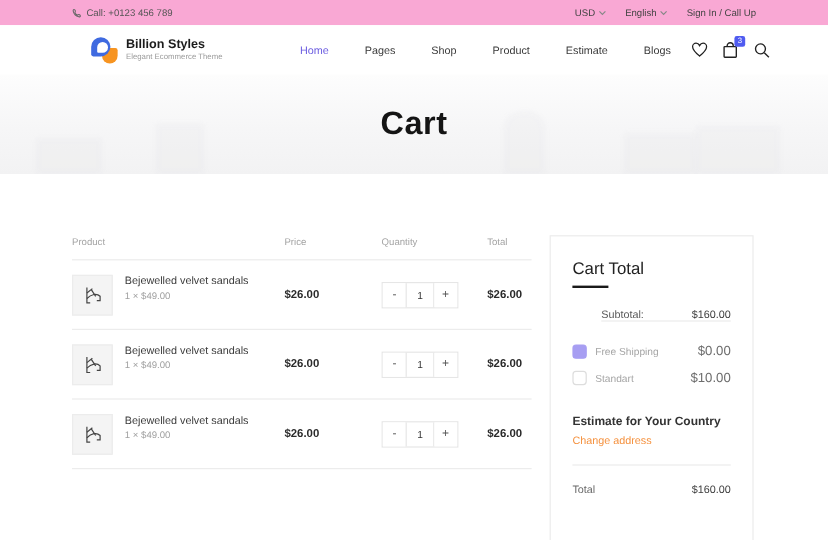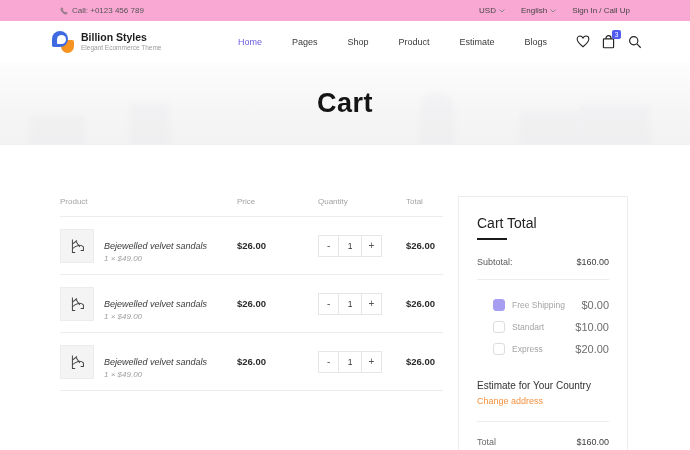--- a/index.html
+++ b/index.html
@@ -17,21 +17,21 @@
   }
   .topbar-left { display:flex; align-items:center; gap:4px; }
   .topbar-right { display:flex; align-items:center; gap:16px; }
   .tb-item { display:flex; align-items:center; gap:3px; color:#444; cursor:pointer; }
   .chev { width:6px; height:4px; display:inline-block; }
   .chev svg { display:block; }
 
   
   .header {
     height:41px; background:#fff; display:flex; align-items:center;
-    padding:0 48px 0 52px;
+    padding:0 48px 0 76px;
   }
   .brand { display:flex; align-items:center; gap:7px; width:158px; flex:none; }
   .logo-mark { position:relative; width:22px; height:22px; flex:none; }
   .petal { position:absolute; }
   .petal.blue { left:0; top:0; width:16px; height:16px; background:#3f6ae0; border-radius:9px 9px 9px 2px; }
   .petal.orange { right:0; bottom:0; width:13px; height:13px; background:#f79421; border-radius:7px 2px 7px 7px; }
   .petal.inner { left:5px; top:4px; width:9px; height:9px; background:#fff; border-radius:5px 5px 5px 1px; z-index:2; }
   .brand-text { line-height:1.1; }
   .brand-name { font-size:10.5px; font-weight:bold; color:#1c1c1c; }
   .brand-tag { font-size:6.5px; color:#9a9a9a; margin-top:1px; }
@@ -59,21 +59,21 @@
   .sky.s4 { left:520px; width:60px; height:34px; }
   .sky.s5 { right:40px; width:70px; height:40px; }
   .hero-title { position:relative; font-size:27px; font-weight:800; color:#141414; letter-spacing:.5px; }
 
   
   .content { display:flex; padding:0 62px 0 60px; align-items:flex-start; }
   .table-wrap { width:383px; flex:none; margin-top:52px; }
   .thead, .trow { display:grid; grid-template-columns:177px 81px 88px 1fr; align-items:center; }
   .thead { font-size:8px; color:#a3a3a3; padding-bottom:10px; border-bottom:1px solid #ececec; }
   .trow { height:58px; border-bottom:1px solid #ececec; }
-  .cell.product { display:flex; align-items:flex-end; gap:10px;font-style:italic; }
+  .cell.product { display:flex; align-items:flex-start; gap:10px; }
   .thumb {
     width:34px; height:34px; background:#f4f4f4; border:1px solid #ececec;
     display:flex; align-items:center; justify-content:center; flex:none;
   }
   .pname { font-size:9px; color:#3a3a3a; cursor:pointer; }
   .punit { font-size:8px; color:#a0a0a0; margin-top:3px; }
   .cell.price, .cell.total { font-size:9.5px; font-weight:600; color:#2b2b2b; }
   .stepper { display:flex; width:64px; height:22px; border:1px solid #e6e6e6; background:#fff; }
   .step {
     width:20px; border:none; background:#fff; font-size:10px; color:#555;
@@ -87,31 +87,31 @@
 
   
   .card {
     width:170px; flex:none; margin-left:15px; margin-top:51px;
     background:#fff; border:1px solid #ececec; padding:18px 18px 30px 18px;
     min-height:280px;
   }
   .card-title { font-size:14px; color:#222; }
   .card-title-line { width:30px; border-bottom:2px solid #1a1a1a; margin-top:7px; }
   .row-between { display:flex; justify-content:space-between; align-items:center; }
-  .subtotal-row { margin-top:17px; padding-bottom:12px; border-bottom:1px solid #ececec; }
+  .subtotal-row { margin-top:17px; border-bottom:1px solid #ececec;margin-left:24px; }
   .subtotal-label { font-size:9px; color:#5a5a5a; }
   .money { font-size:9px; color:#3d3d3d; }
   .ship-list { margin-top:14px; }
-  .ship-row { height:22px;margin-left:16px; }
+  .ship-row { height:22px; }
   .ship-left { display:flex; align-items:center; gap:7px; cursor:pointer; }
   .cbox { width:12px; height:12px; border-radius:3px; border:1px solid #ddd; background:#fff; flex:none; }
   .cbox.checked { background:#a79ef2; border-color:#a79ef2; }
   .ship-label { font-size:8.5px; color:#a5a5a5; }
   .ship-price { font-size:11px; color:#6d6d6d; }
-  .estimate-title { margin-top:20px; font-size:10px; font-weight:400; color:#333; }
+  .estimate-title { margin-top:20px; font-size:10px; font-weight:700; color:#333; }
   .change-address { margin-top:5px; font-size:9px; color:#f5913e; cursor:pointer; }
   .card-divider { border-bottom:1px solid #ececec; margin-top:15px; }
   .total-row { margin-top:15px; }
   .total-label { font-size:9px; color:#6a6a6a; }
   svg { display:block; }
 </style>
 </head>
 <body>
 
 <div class="page">
@@ -303,27 +303,20 @@
           </span>
           <span class="ship-price">$0.00</span>
         </div>
         <div class="row-between ship-row">
           <span class="ship-left">
             <span class="cbox"></span>
             <span class="ship-label">Standart</span>
           </span>
           <span class="ship-price">$10.00</span>
         </div>
-        <div class="row-between ship-row">
-          <span class="ship-left">
-            <span class="cbox"></span>
-            <span class="ship-label">Express</span>
-          </span>
-          <span class="ship-price">$20.00</span>
-        </div>
       </div>
 
       <div class="estimate-title">Estimate for Your Country</div>
       <div class="change-address">Change address</div>
 
       <div class="card-divider"></div>
 
       <div class="row-between total-row">
         <span class="total-label">Total</span>
         <span class="money">$160.00</span>

